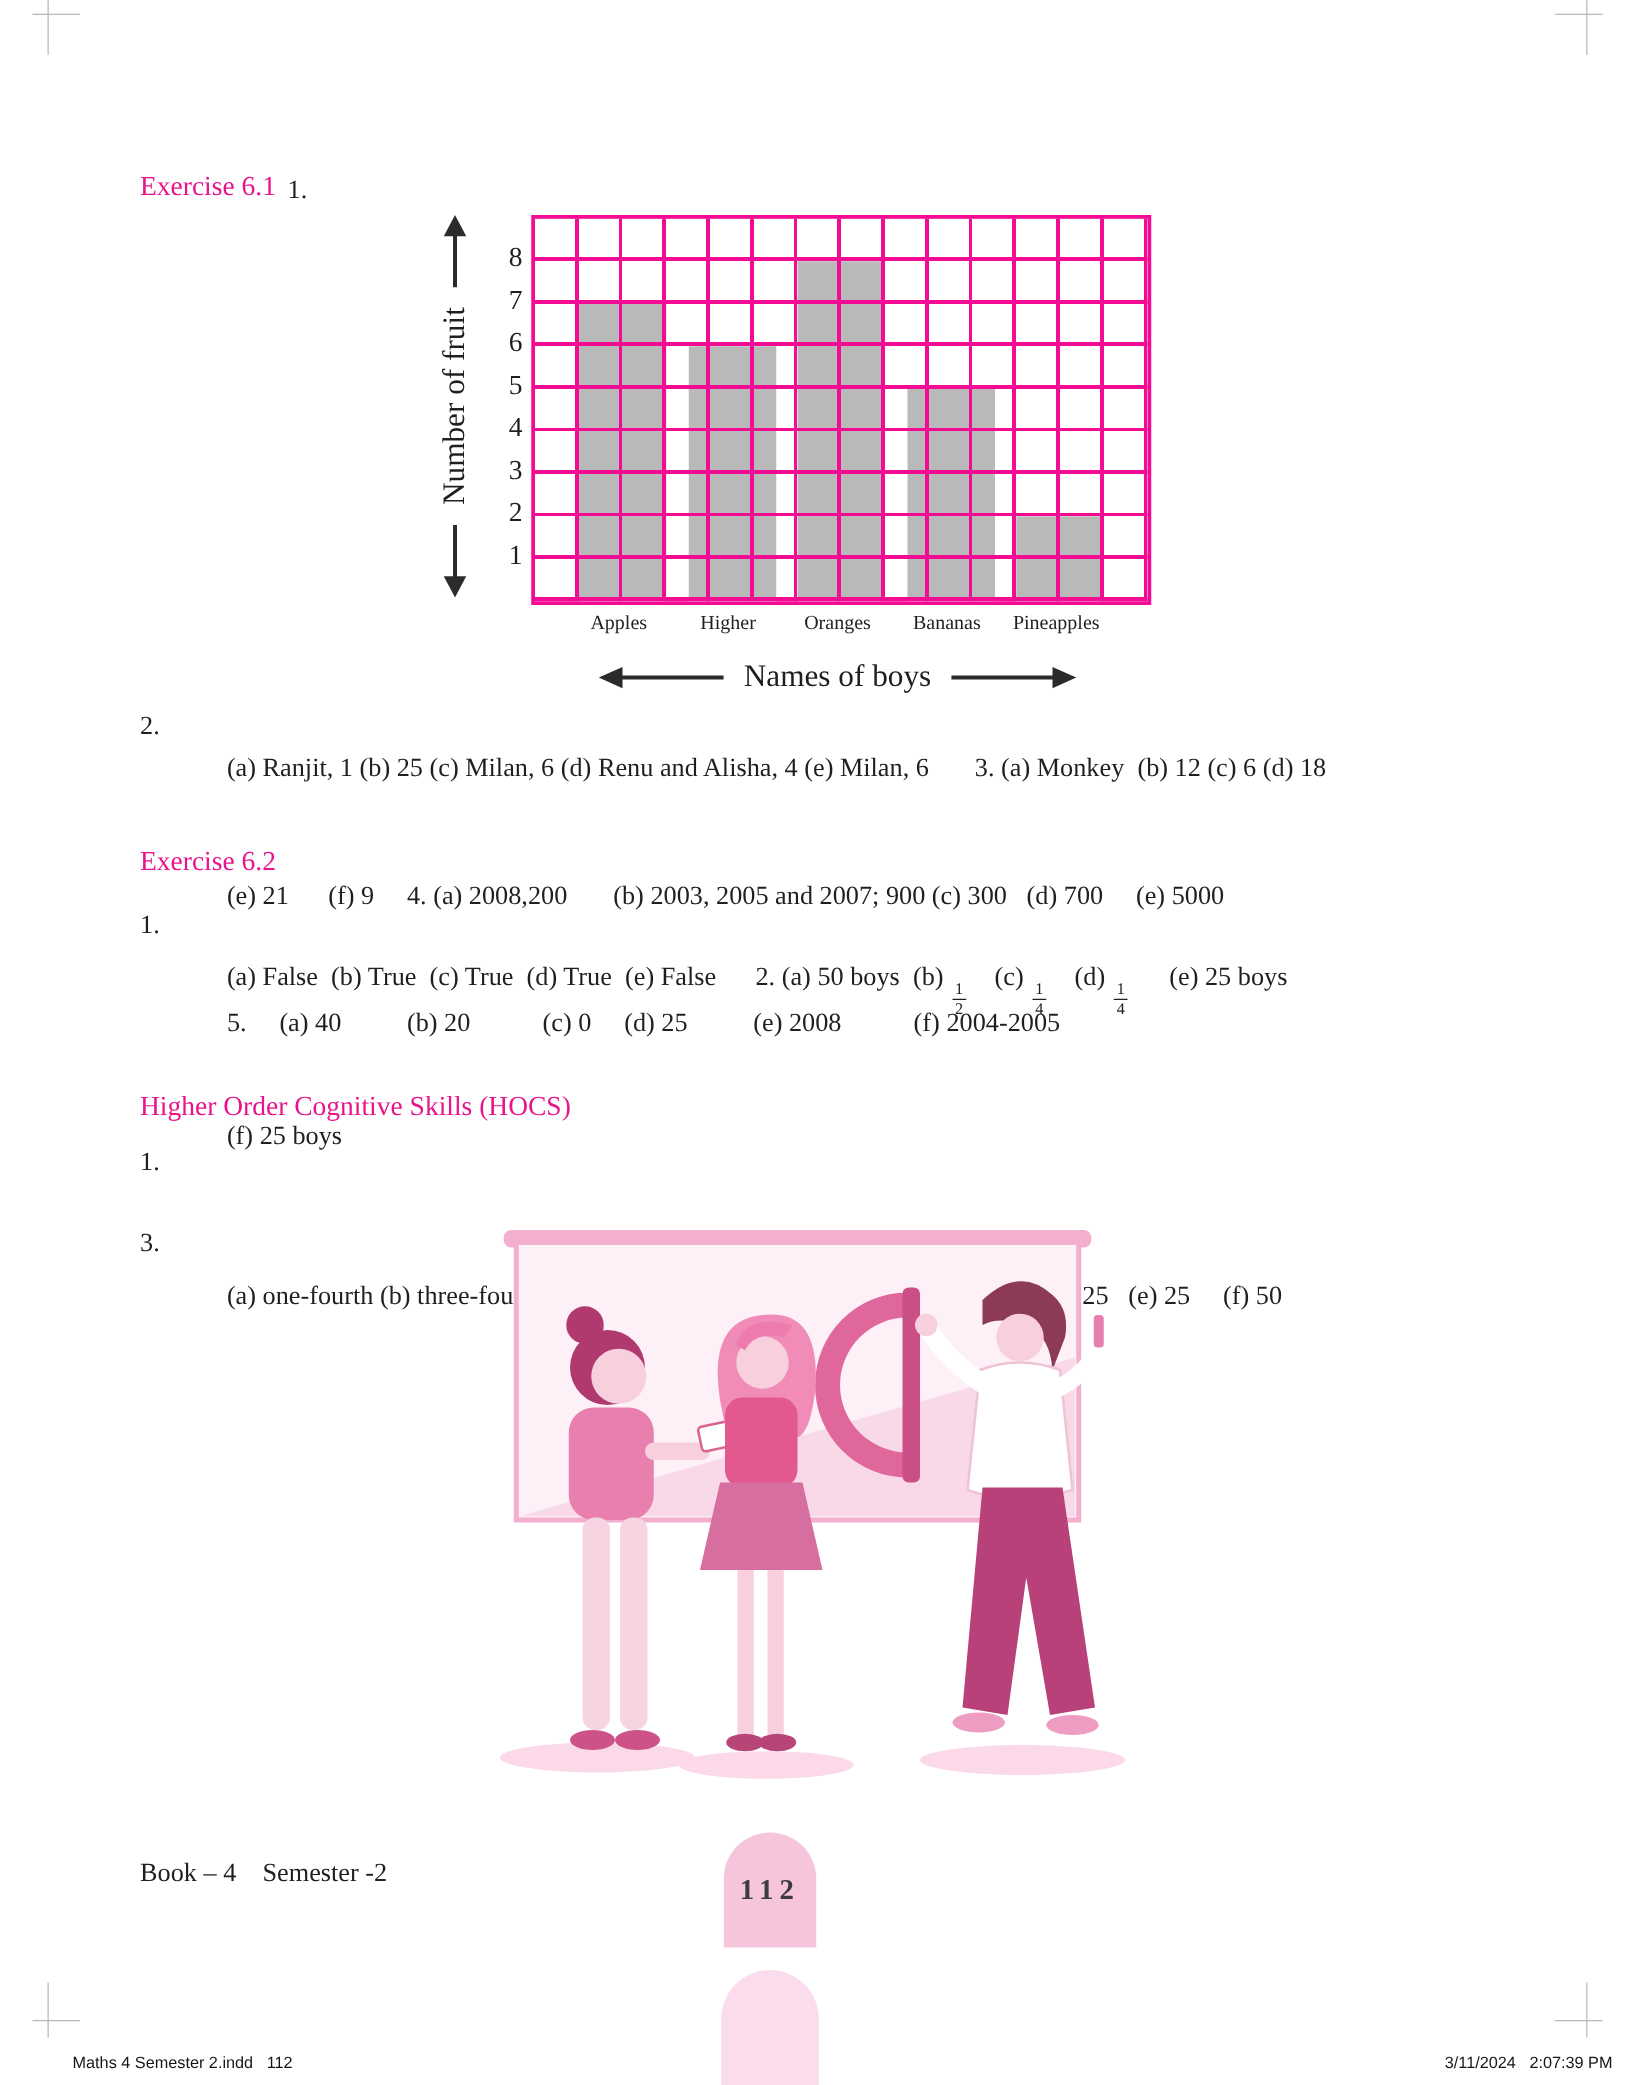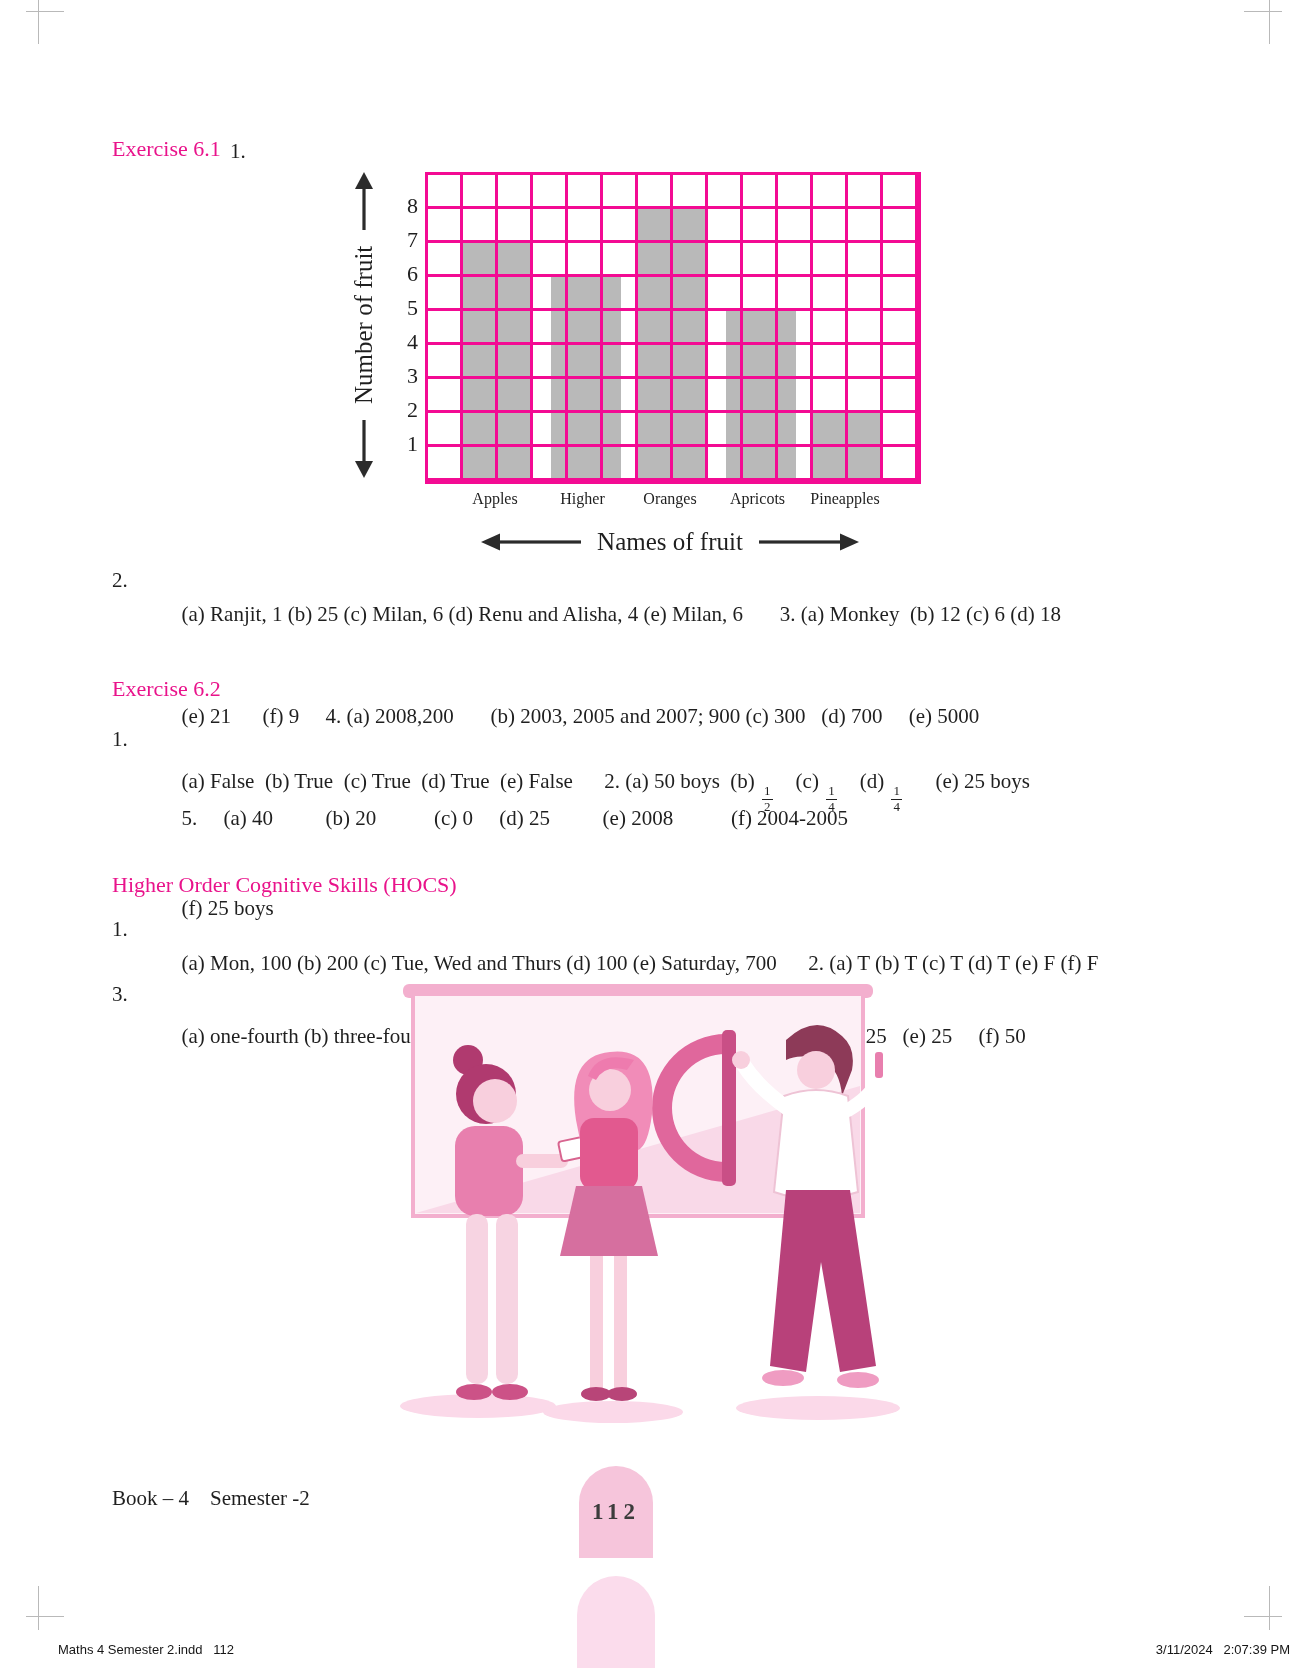--- a/index.html
+++ b/index.html
@@ -115,29 +115,29 @@
           <div class="bar" style="left: 210px; width: 70px; height: 272px;"></div>
           <div class="bar" style="left: 297.5px; width: 70px; height: 170px;"></div>
           <div class="bar" style="left: 385px; width: 70px; height: 68px;"></div>
         </div>
       <div class="gridlines"></div>
     </div>
     <div class="cats" id="cats">
         <span class="cat" style="left: 70px;">Apples</span>
         <span class="cat" style="left: 157.5px;">Higher</span>
         <span class="cat" style="left: 245px;">Oranges</span>
-        <span class="cat" style="left: 332.5px;">Apricots</span>
+        <span class="cat" style="left: 332.5px;">Bananas</span>
         <span class="cat" style="left: 420px;">Pineapples</span>
       </div>
     <div class="xrow">
       <svg width="100" height="22" viewBox="0 0 100 22">
         <polygon points="0,11 19,2.5 19,19.5" fill="#2b2b2b"></polygon>
         <rect x="15" y="9.4" width="85" height="3.2" fill="#2b2b2b"></rect>
       </svg>
-      <div class="xlabel">Names of fruit</div>
+      <div class="xlabel">Names of boys</div>
       <svg width="100" height="22" viewBox="0 0 100 22">
         <rect x="0" y="9.4" width="85" height="3.2" fill="#2b2b2b"></rect>
         <polygon points="100,11 81,2.5 81,19.5" fill="#2b2b2b"></polygon>
       </svg>
     </div>
   </div>
 
   <div class="sec" id="sec-ex61">
     <div class="ansline">
       <span class="num">2.</span><span class="txt">(a) Ranjit, 1 (b) 25 (c) Milan, 6 (d) Renu and Alisha, 4 (e) Milan, 6   3. (a) Monkey (b) 12 (c) 6 (d) 18</span>
@@ -161,21 +161,21 @@
     </div>
     <div class="ansline fr-line">
       <span class="num">3.</span><span class="txt">(a) one-fourth (b) three-fourth (a) 21 days (b) 7 days  4. (a) <span class="frac"><span class="fn">1</span><span class="fd">2</span></span> (b) <span class="frac"><span class="fn">1</span><span class="fd">4</span></span> (c) <span class="frac"><span class="fn">1</span><span class="fd">4</span></span>  (d) 25  (e) 25  (f) 50</span>
     </div>
   </div>
 
   <div class="ex-head" id="hocs-head">Higher Order Cognitive Skills (HOCS)</div>
 
   <div class="sec" id="sec-hocs">
     <div class="ansline">
-      <span class="num">1.</span><span class="txt">(a) Mon, 100 (b) 200 (c) Tue, Wed and Thurs (d) 100 (e) Saturday, 700  2. (a) T (b) T (c) T (d) T (e) F (f) F</span>
+      <span class="num">1.</span>
     </div>
   </div>
 
   <svg class="illu" width="640" height="470" viewBox="0 0 640 470">
     <ellipse cx="160" cy="438" rx="78" ry="12" fill="#fbd9e9"></ellipse>
     <ellipse cx="295" cy="444" rx="70" ry="11" fill="#fbd9e9"></ellipse>
     <ellipse cx="500" cy="440" rx="82" ry="12" fill="#fbd9e9"></ellipse>
 
     <rect x="85" y="16" width="470" height="14" rx="6" fill="#f3afce"></rect>
     <rect x="95" y="26" width="450" height="222" fill="#fdf0f6" stroke="#f3afce" stroke-width="4"></rect>

